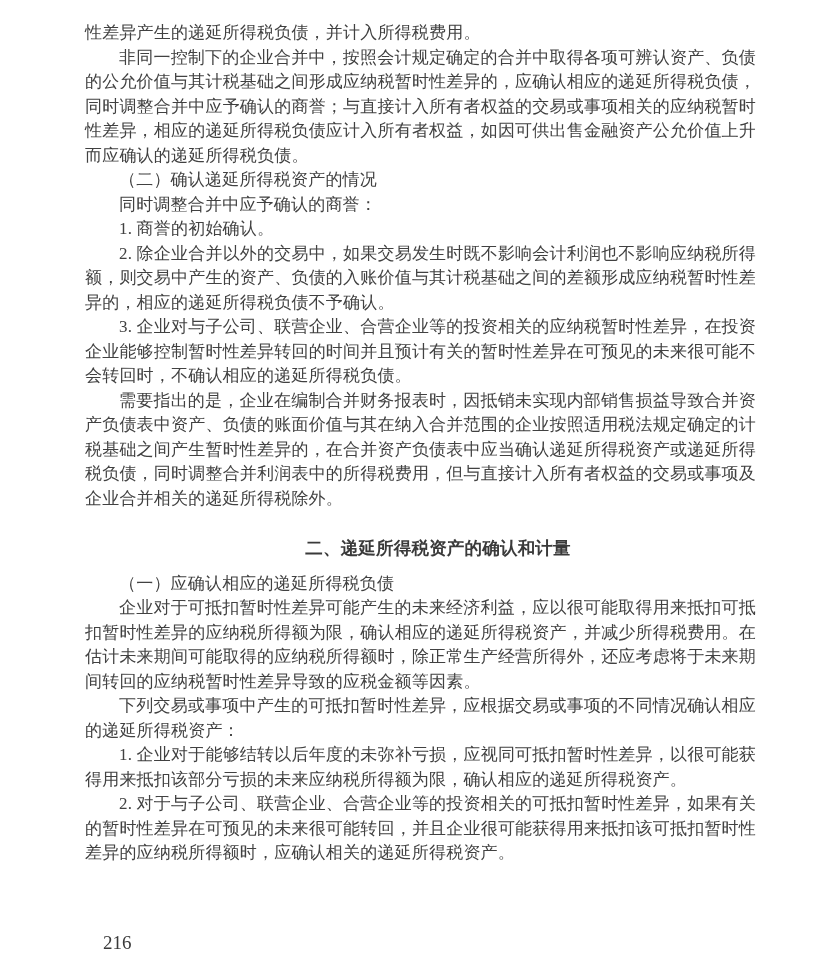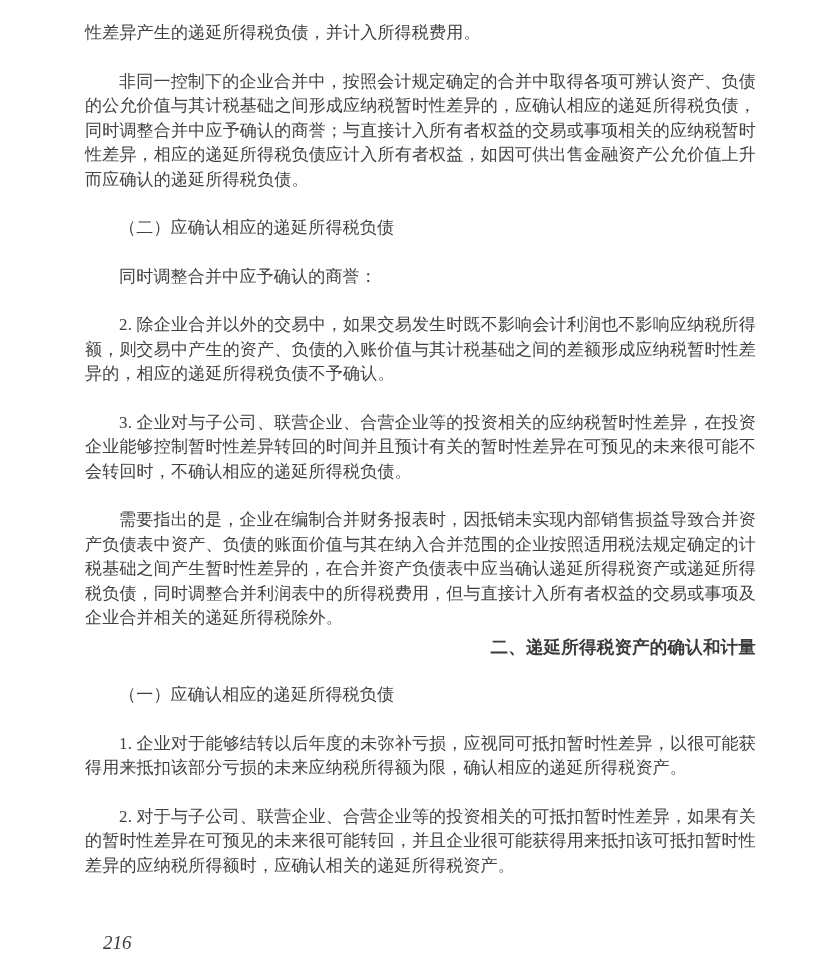--- a/index.html
+++ b/index.html
@@ -28,53 +28,54 @@
   .text-block p {
     margin: 0;
     font-size: 17px;
     line-height: 24.5px;
     text-align: justify;
     letter-spacing: 0.2px;
     word-break: break-all;
   }
   .text-block p.indent {
     text-indent: 2em;
-    margin-top: 24px;
   }
   .text-block p.heading {
     font-family: "Liberation Sans", "DejaVu Sans", sans-serif;
     font-weight: 700;
     font-size: 17.5px;
     color: #3a3a3a;
-    margin-top: 4px;
+    margin-top: 25px;
     margin-bottom: 11px;
     text-indent: 2em;
-    text-align: right;
+    text-align: center;
   }
   .page-number {
     position: absolute;
     left: 103px;
     top: 932px;
     font-family: "Liberation Serif", "DejaVu Serif", serif;
-    font-style: italic;
     font-size: 19px;
     color: #3a3a3a;
   }
 </style>
 </head>
 <body>
 
 <div class="page">
   <div class="text-block">
     <p>性差异产生的递延所得税负债，并计入所得税费用。</p>
     <p class="indent">非同一控制下的企业合并中，按照会计规定确定的合并中取得各项可辨认资产、负债的公允价值与其计税基础之间形成应纳税暂时性差异的，应确认相应的递延所得税负债，同时调整合并中应予确认的商誉；与直接计入所有者权益的交易或事项相关的应纳税暂时性差异，相应的递延所得税负债应计入所有者权益，如因可供出售金融资产公允价值上升而应确认的递延所得税负债。</p>
-    <p class="indent">（二）应确认相应的递延所得税负债</p>
+    <p class="indent">（二）确认递延所得税资产的情况</p>
     <p class="indent">同时调整合并中应予确认的商誉：</p>
+    <p class="indent">1. 商誉的初始确认。</p>
     <p class="indent">2. 除企业合并以外的交易中，如果交易发生时既不影响会计利润也不影响应纳税所得额，则交易中产生的资产、负债的入账价值与其计税基础之间的差额形成应纳税暂时性差异的，相应的递延所得税负债不予确认。</p>
     <p class="indent">3. 企业对与子公司、联营企业、合营企业等的投资相关的应纳税暂时性差异，在投资企业能够控制暂时性差异转回的时间并且预计有关的暂时性差异在可预见的未来很可能不会转回时，不确认相应的递延所得税负债。</p>
     <p class="indent">需要指出的是，企业在编制合并财务报表时，因抵销未实现内部销售损益导致合并资产负债表中资产、负债的账面价值与其在纳入合并范围的企业按照适用税法规定确定的计税基础之间产生暂时性差异的，在合并资产负债表中应当确认递延所得税资产或递延所得税负债，同时调整合并利润表中的所得税费用，但与直接计入所有者权益的交易或事项及企业合并相关的递延所得税除外。</p>
     <p class="heading">二、递延所得税资产的确认和计量</p>
     <p class="indent">（一）应确认相应的递延所得税负债</p>
+    <p class="indent">企业对于可抵扣暂时性差异可能产生的未来经济利益，应以很可能取得用来抵扣可抵扣暂时性差异的应纳税所得额为限，确认相应的递延所得税资产，并减少所得税费用。在估计未来期间可能取得的应纳税所得额时，除正常生产经营所得外，还应考虑将于未来期间转回的应纳税暂时性差异导致的应税金额等因素。</p>
+    <p class="indent">下列交易或事项中产生的可抵扣暂时性差异，应根据交易或事项的不同情况确认相应的递延所得税资产：</p>
     <p class="indent">1. 企业对于能够结转以后年度的未弥补亏损，应视同可抵扣暂时性差异，以很可能获得用来抵扣该部分亏损的未来应纳税所得额为限，确认相应的递延所得税资产。</p>
     <p class="indent">2. 对于与子公司、联营企业、合营企业等的投资相关的可抵扣暂时性差异，如果有关的暂时性差异在可预见的未来很可能转回，并且企业很可能获得用来抵扣该可抵扣暂时性差异的应纳税所得额时，应确认相关的递延所得税资产。</p>
   </div>
   <div class="page-number">216</div>
 </div>
 
 </body></html>

